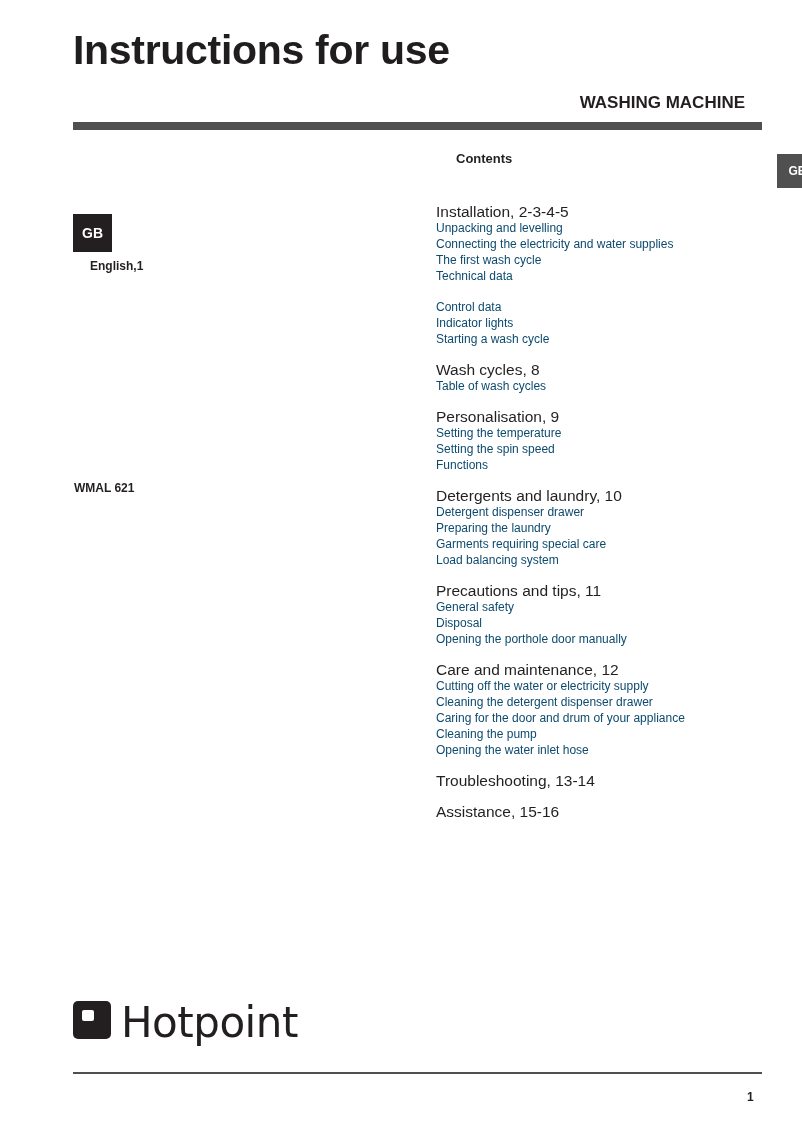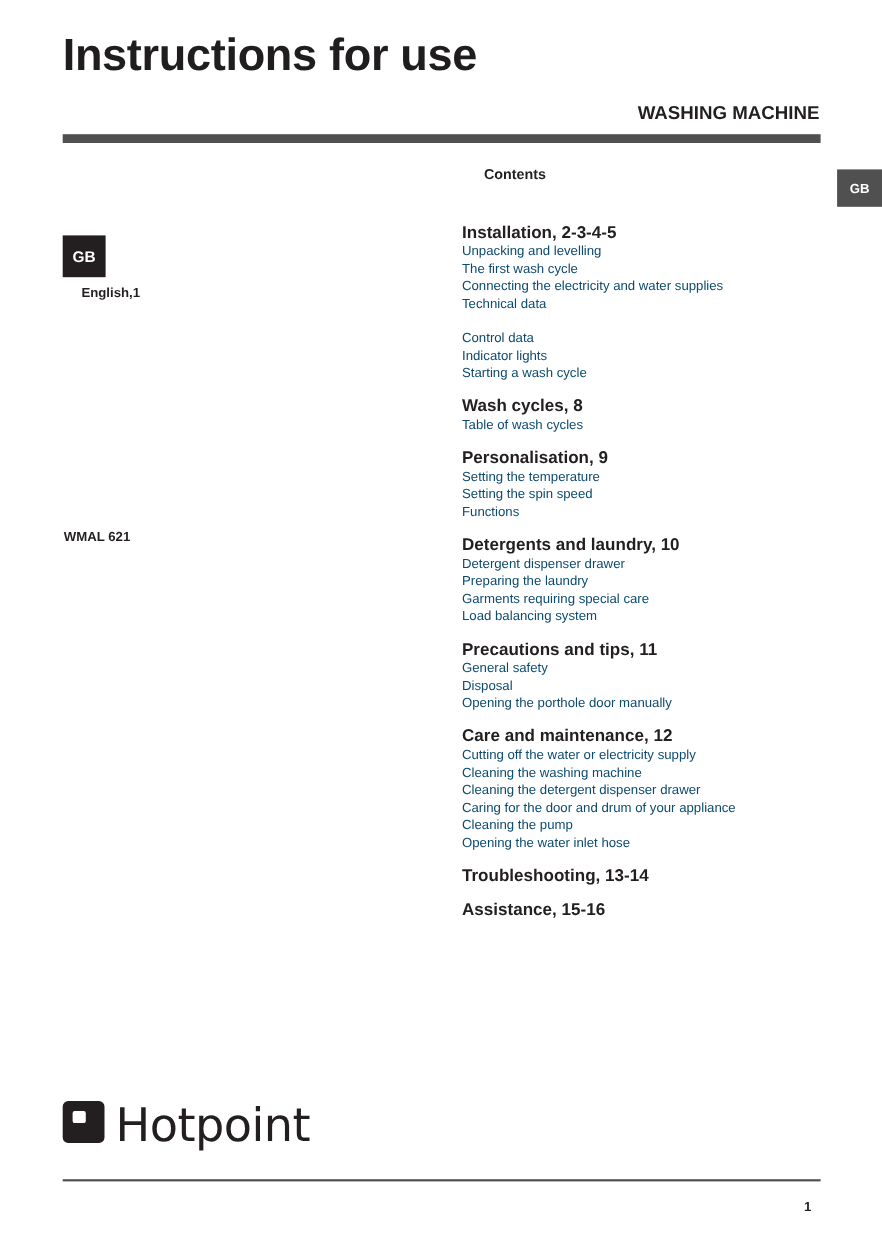--- a/index.html
+++ b/index.html
@@ -1,31 +1,31 @@
 <!DOCTYPE html>
 <html><head>
 <meta charset="utf-8">
 <style>
   html, body { margin:0; padding:0; background:#ffffff; }
   body { width:802px; height:1134px; position:relative; overflow:hidden;
          font-family:"Liberation Sans", sans-serif; color:#231f20; }
-  .abs { position:absolute; }
+  .abs { position:absolute;margin-left:16px; }
   .title { left:57px; top:26px; font-size:41px; font-weight:bold; letter-spacing:-0.3px; line-height:48px; color:#1f1d1e; }
   .subtitle { right:57px; top:93px; font-size:17px; font-weight:bold; color:#231f20; line-height:20px; }
   .top-rule { left:57px; top:122px; width:689px; height:8px; background:#505050; }
   .gb-tab { left:761px; top:154px; width:41px; height:34px; background:#505050; color:#fff;
             font-weight:bold; font-size:12px; display:flex; align-items:center; justify-content:center; }
   .gb-box { left:57px; top:214px; width:39px; height:38px; background:#231f20; color:#fff;
             font-weight:bold; font-size:14px; display:flex; align-items:center; justify-content:center; }
   .lang { left:74px; top:259px; font-size:12px; font-weight:bold; }
   .model { left:58px; top:481px; font-size:12px; font-weight:bold; }
   .contents-title { left:440px; top:151px; font-size:13px; font-weight:bold; }
   .toc { left:420px; top:204px; width:340px; }
   .sec { margin-bottom:15px; }
-  .sec h3 { margin:0; font-size:15.5px; font-weight:bold; line-height:16px; color:#231f20; }
+  .sec h3 { margin:0; font-size:15.5px; font-weight:normal; line-height:16px; color:#231f20; }
   .sec .item { font-size:12px; line-height:16px; color:#0c4a6e; }
   .logo { left:57px; top:1001px; display:flex; align-items:flex-start; }
   .logo-mark { width:38px; height:38px; background:#231f20; border-radius:5px; position:relative; }
   .logo-mark .dot { position:absolute; left:9px; top:9px; width:12px; height:11px; background:#fff; border-radius:2px; }
   .logo-text { margin-left:10px; font-size:42px; font-family:"DejaVu Sans", sans-serif; color:#231f20; letter-spacing:-0.5px; line-height:44px; }
   .bottom-rule { left:57px; top:1072px; width:689px; height:2px; background:#505050; }
   .page-num { left:731px; top:1090px; font-size:12px; font-weight:bold; }
 </style>
 </head>
 <body>
@@ -39,22 +39,22 @@
 <div class="abs lang">English,1</div>
 
 <div class="abs model">WMAL 621</div>
 
 <div class="abs contents-title">Contents</div>
 
 <div class="abs toc">
   <div class="sec">
     <h3>Installation, 2-3-4-5</h3>
     <div class="item">Unpacking and levelling</div>
+    <div class="item">Connecting the electricity and water supplies</div>
     <div class="item">The first wash cycle</div>
-    <div class="item">Connecting the electricity and water supplies</div>
     <div class="item">Technical data</div>
   </div>
   <div class="sec" style="width:310px;">
     <div class="item">Control data</div>
     <div class="item">Indicator lights</div>
     <div class="item">Starting a wash cycle</div>
   </div>
   <div class="sec">
     <h3>Wash cycles, 8</h3>
     <div class="item">Table of wash cycles</div>
@@ -74,21 +74,20 @@
   </div>
   <div class="sec">
     <h3>Precautions and tips, 11</h3>
     <div class="item">General safety</div>
     <div class="item">Disposal</div>
     <div class="item">Opening the porthole door manually</div>
   </div>
   <div class="sec">
     <h3>Care and maintenance, 12</h3>
     <div class="item">Cutting off the water or electricity supply</div>
-    <div class="item">Cleaning the washing machine</div>
     <div class="item">Cleaning the detergent dispenser drawer</div>
     <div class="item">Caring for the door and drum of your appliance</div>
     <div class="item">Cleaning the pump</div>
     <div class="item">Opening the water inlet hose</div>
   </div>
   <div class="sec">
     <h3>Troubleshooting, 13-14</h3>
   </div>
   <div class="sec">
     <h3>Assistance, 15-16</h3>

